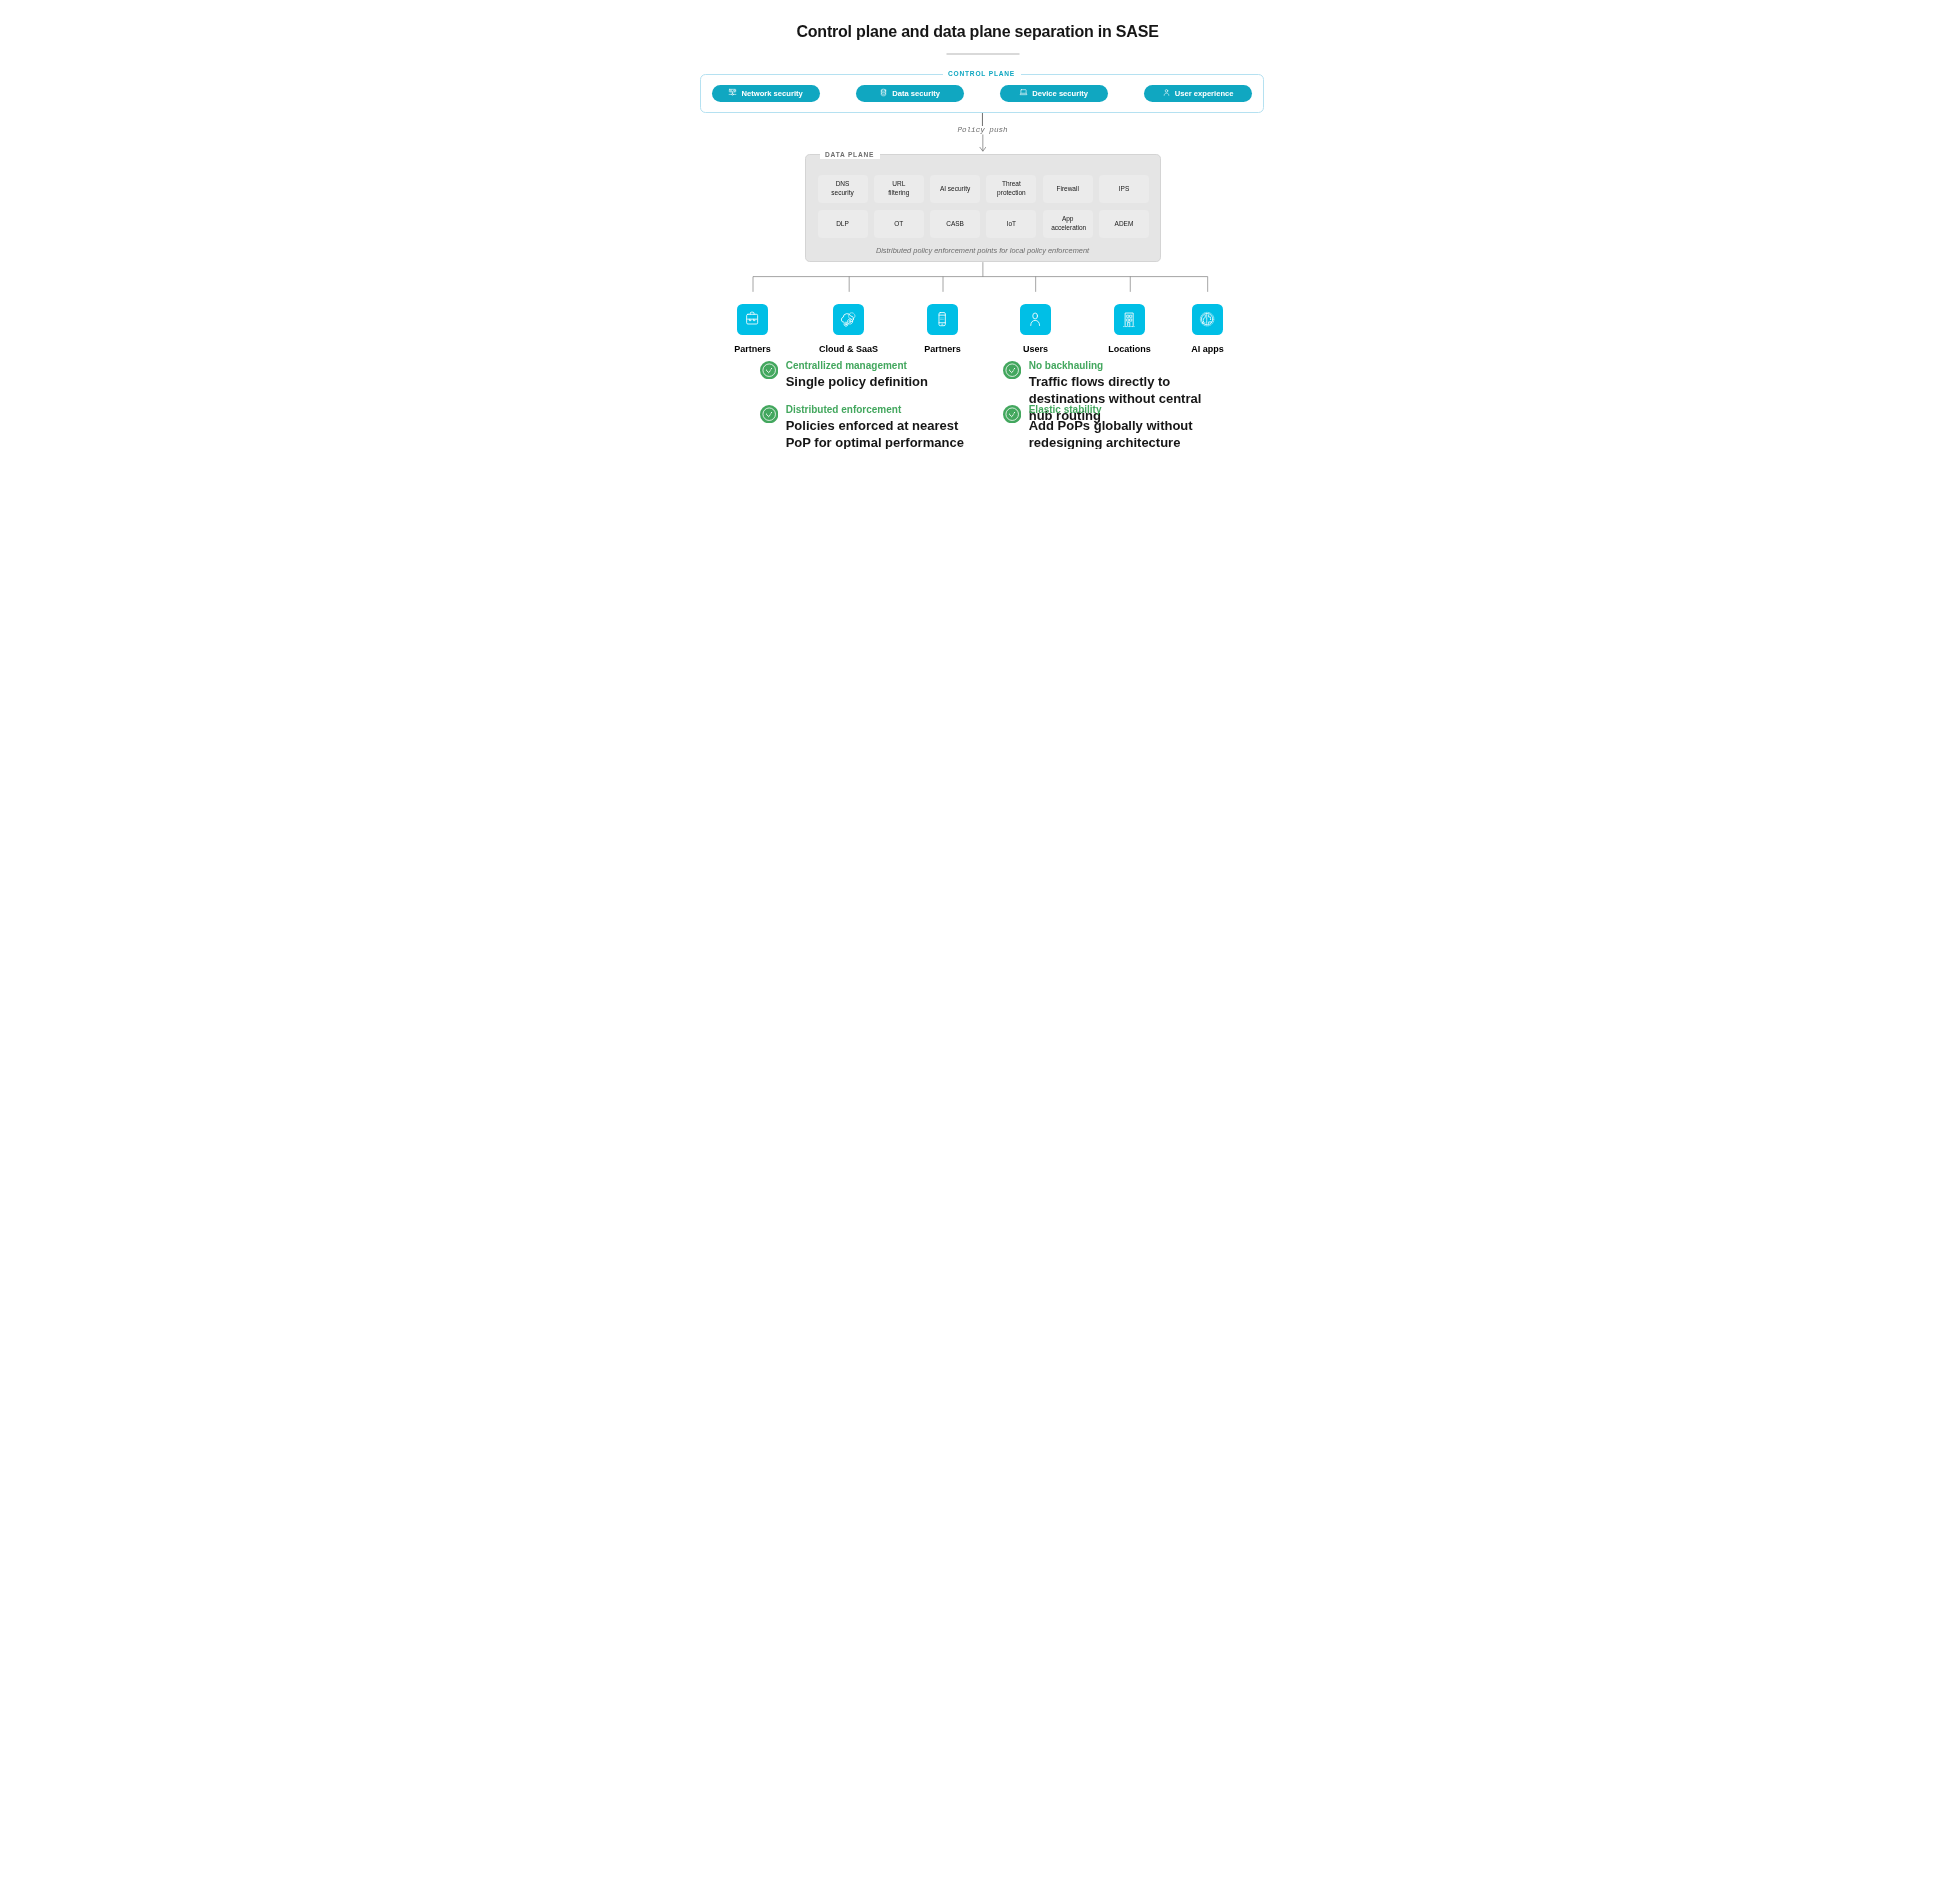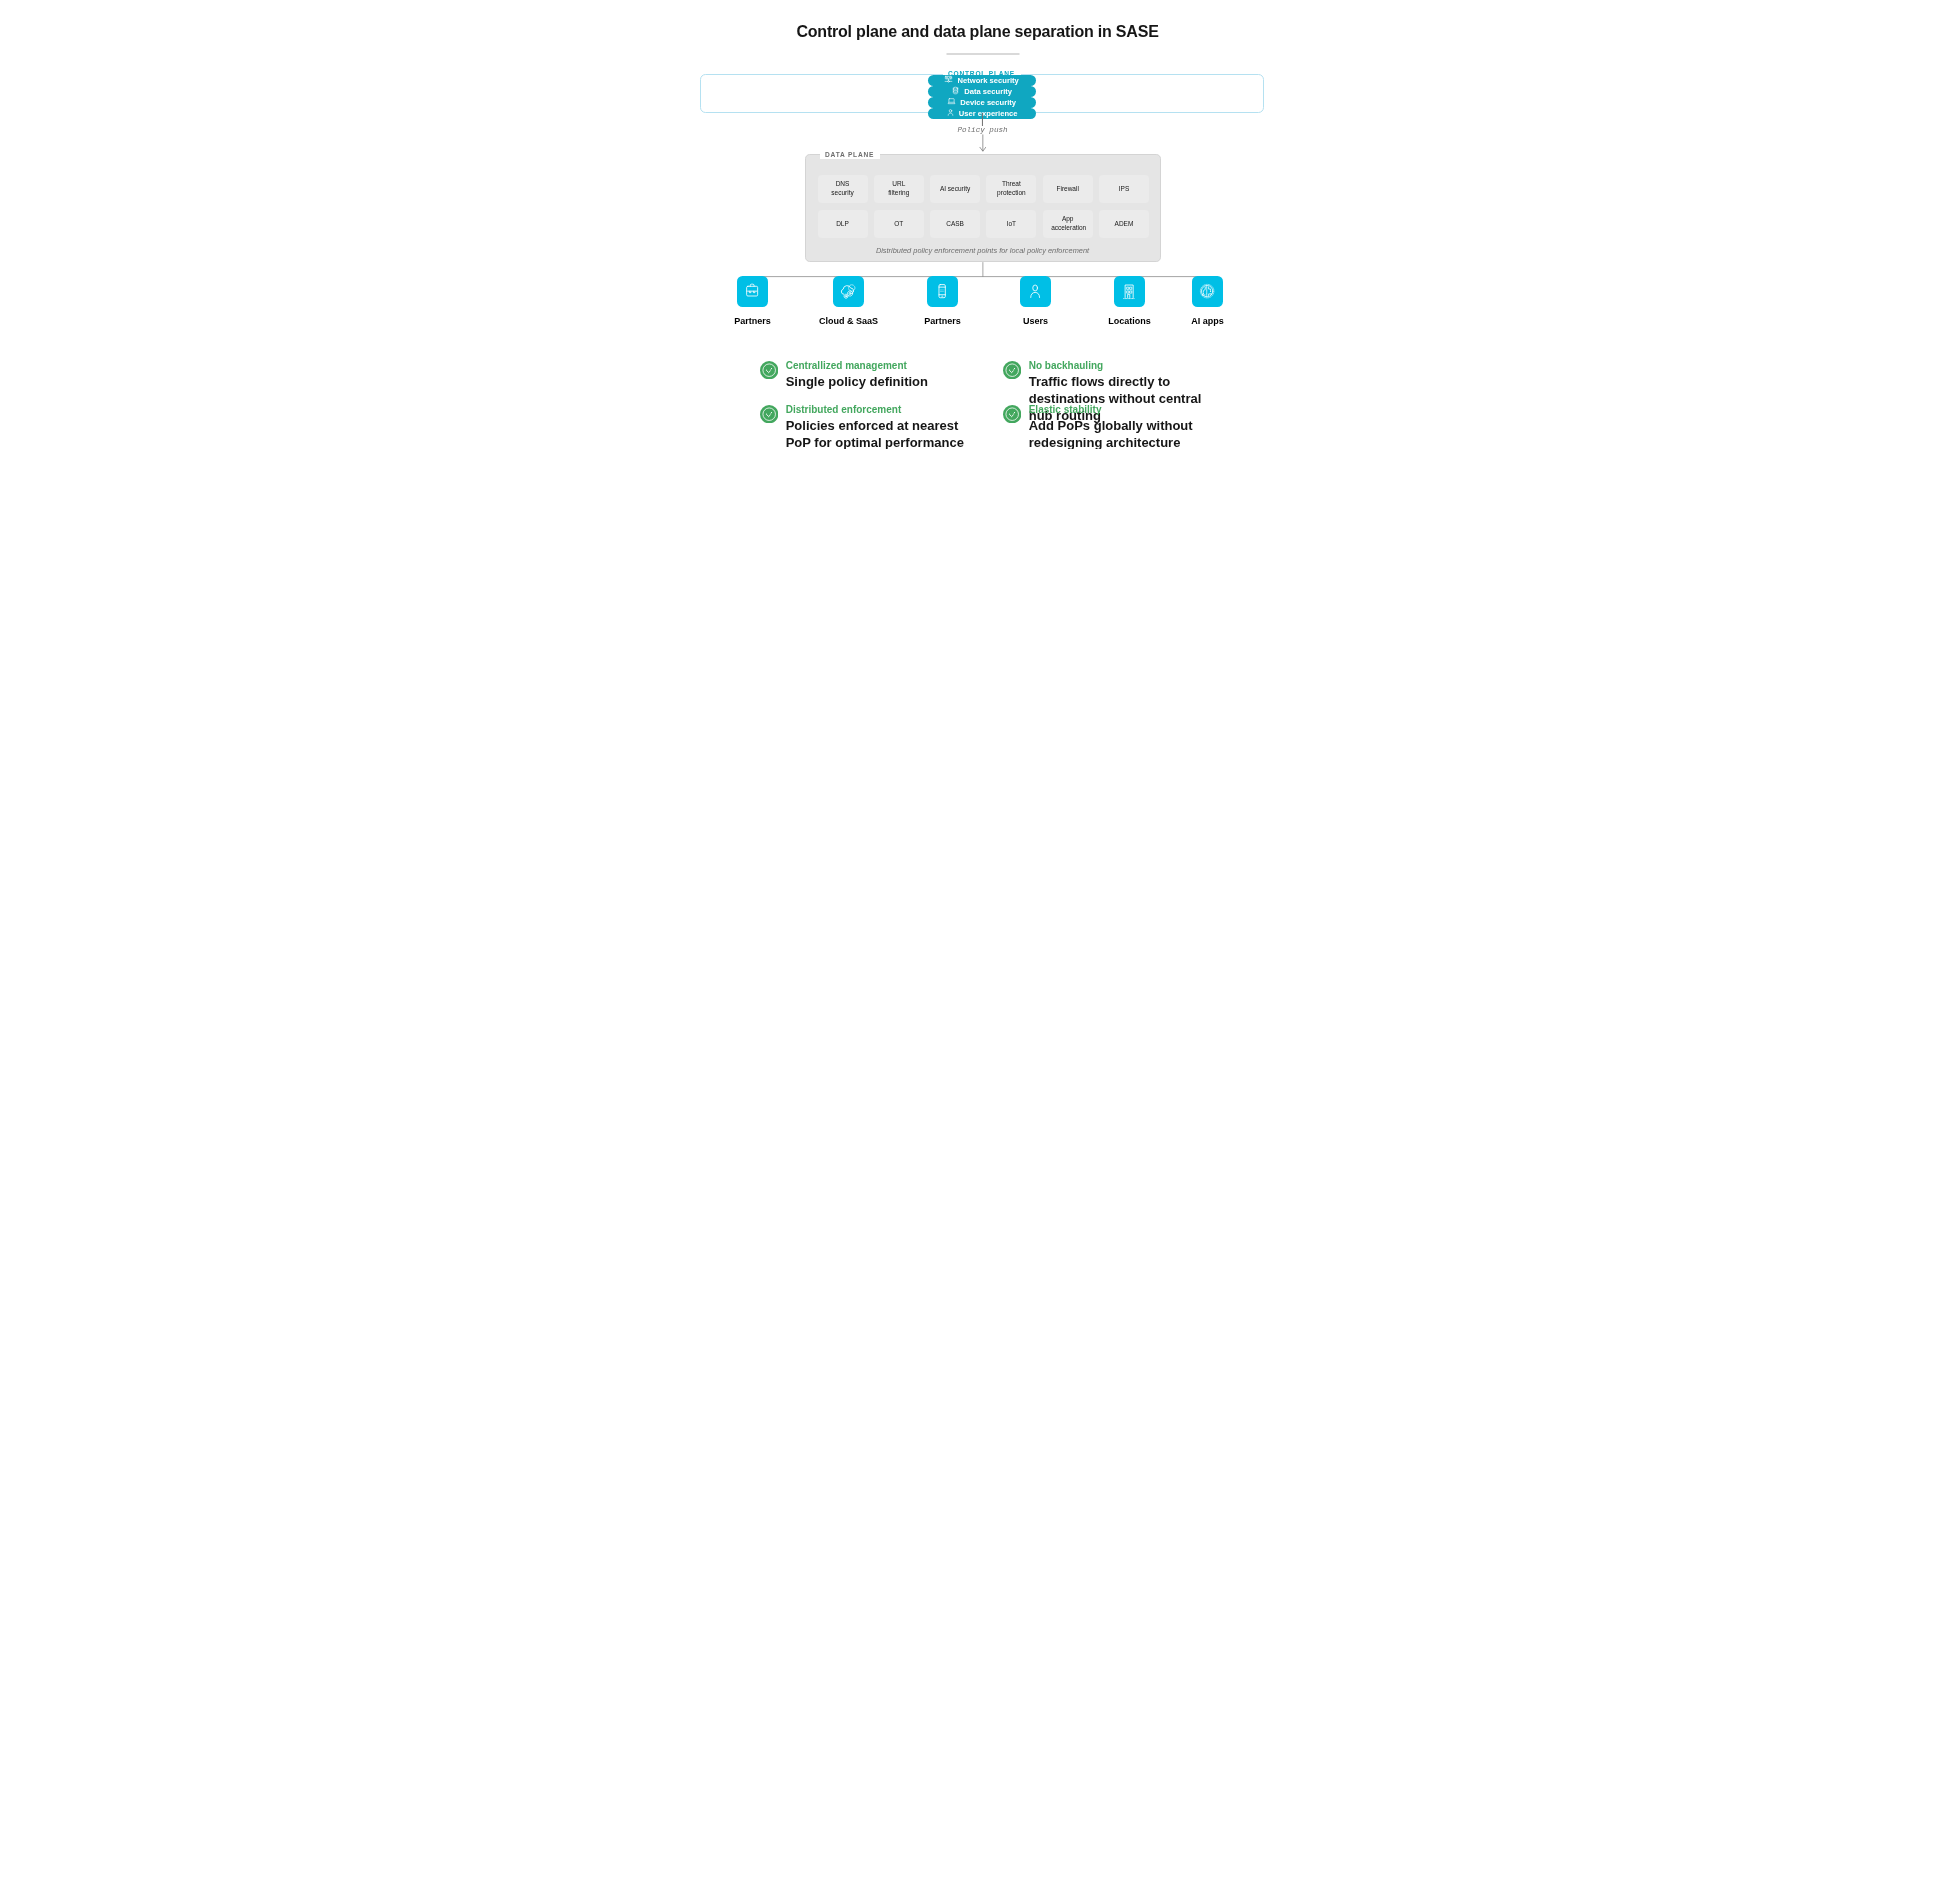--- a/index.html
+++ b/index.html
@@ -15,21 +15,21 @@
     font-size:16px;font-weight:700;letter-spacing:-0.2px;color:var(--ink,#161616);}
   .title-divider{position:absolute;top:45px;left:307px;transform:translateX(-50%);
     width:73px;height:1.6px;background:var(--divider,#d9d9d9);}
 
   .control-plane{position:absolute;left:24px;top:66px;width:564px;height:39px;
     border:1.2px solid var(--border-blue,#b5e1f1);border-radius:5.5px;}
   .plane-label{position:absolute;background:#fff;font-weight:700;letter-spacing:0.8px;
     font-size:6.6px;padding:0 5.5px;line-height:7.8px;}
   .control-label{top:-4.7px;left:50%;transform:translateX(-50%);color:var(--teal,#10a7c1);}
   .pills{position:absolute;inset:0;display:flex;align-items:center;
-    justify-content:space-between;padding:0 11px;flex-direction:column;}
+    justify-content:space-between;padding:0 11px;}
   .pill{width:108px;height:17.6px;border-radius:9px;background:var(--teal,#10a7c1);
     display:flex;align-items:center;justify-content:center;gap:4.3px;color:#fff;
     font-size:7.6px;font-weight:700;}
   .pill svg{flex:0 0 auto;}
 
   .policy-push{position:absolute;left:307px;top:105px;transform:translateX(-50%);
     height:41px;display:flex;flex-direction:column;align-items:center;font-family:Liberation Mono, monospace;}
   .pp-line{width:0.8px;height:12.5px;background:var(--line-gray,#6f6f6f);}
   .pp-text{font-size:7.6px;font-style:italic;color:var(--muted,#6d6d6d);
     padding:0.4px 0 0;white-space:nowrap;}
@@ -42,21 +42,21 @@
     grid-template-columns:repeat(6,50px);grid-auto-rows:28px;gap:7px 6.3px;}
   .dp-box{background:var(--box-gray,#ebebeb);border-radius:3.9px;display:flex;
     align-items:center;justify-content:center;text-align:center;color:var(--ink,#161616);
     font-size:6.5px;line-height:1.25;}
   .dp-box span{display:inline-block;width:33px;}
   .dp-caption{position:absolute;bottom:6.3px;left:0;right:0;text-align:center;
     font-size:7.4px;font-style:italic;color:var(--muted,#6d6d6d);}
 
   .tree{position:absolute;left:0;top:254px;}
 
-  .endpoint{position:absolute;top:268px;width:86px;text-align:center;}
+  .endpoint{position:absolute;top:296px;width:86px;text-align:center;}
   .ep-box{width:31px;height:31px;border-radius:5.5px;background:var(--cyan,#00bfe6);
     margin:0 auto;display:flex;align-items:center;justify-content:center;}
   .ep-label{margin-top:8.6px;font-size:9px;font-weight:700;color:#000;}
   .ep1{left:34px;}.ep2{left:130px;}.ep3{left:224px;}.ep4{left:317px;}.ep5{left:411px;}.ep6{left:489px;}
 
   .benefit{position:absolute;display:flex;gap:7.8px;align-items:flex-start;}
   .benefit .check{flex:0 0 auto;margin-top:0.8px;}
   .b-head{font-size:10px;font-weight:700;color:var(--green,#43a75e);margin-bottom:1.6px;}
   .b-body{font-size:13px;color:var(--ink,#161616);line-height:1.32;max-width:181px;font-weight:bold;}
   .bp1{left:84px;top:352px;}

